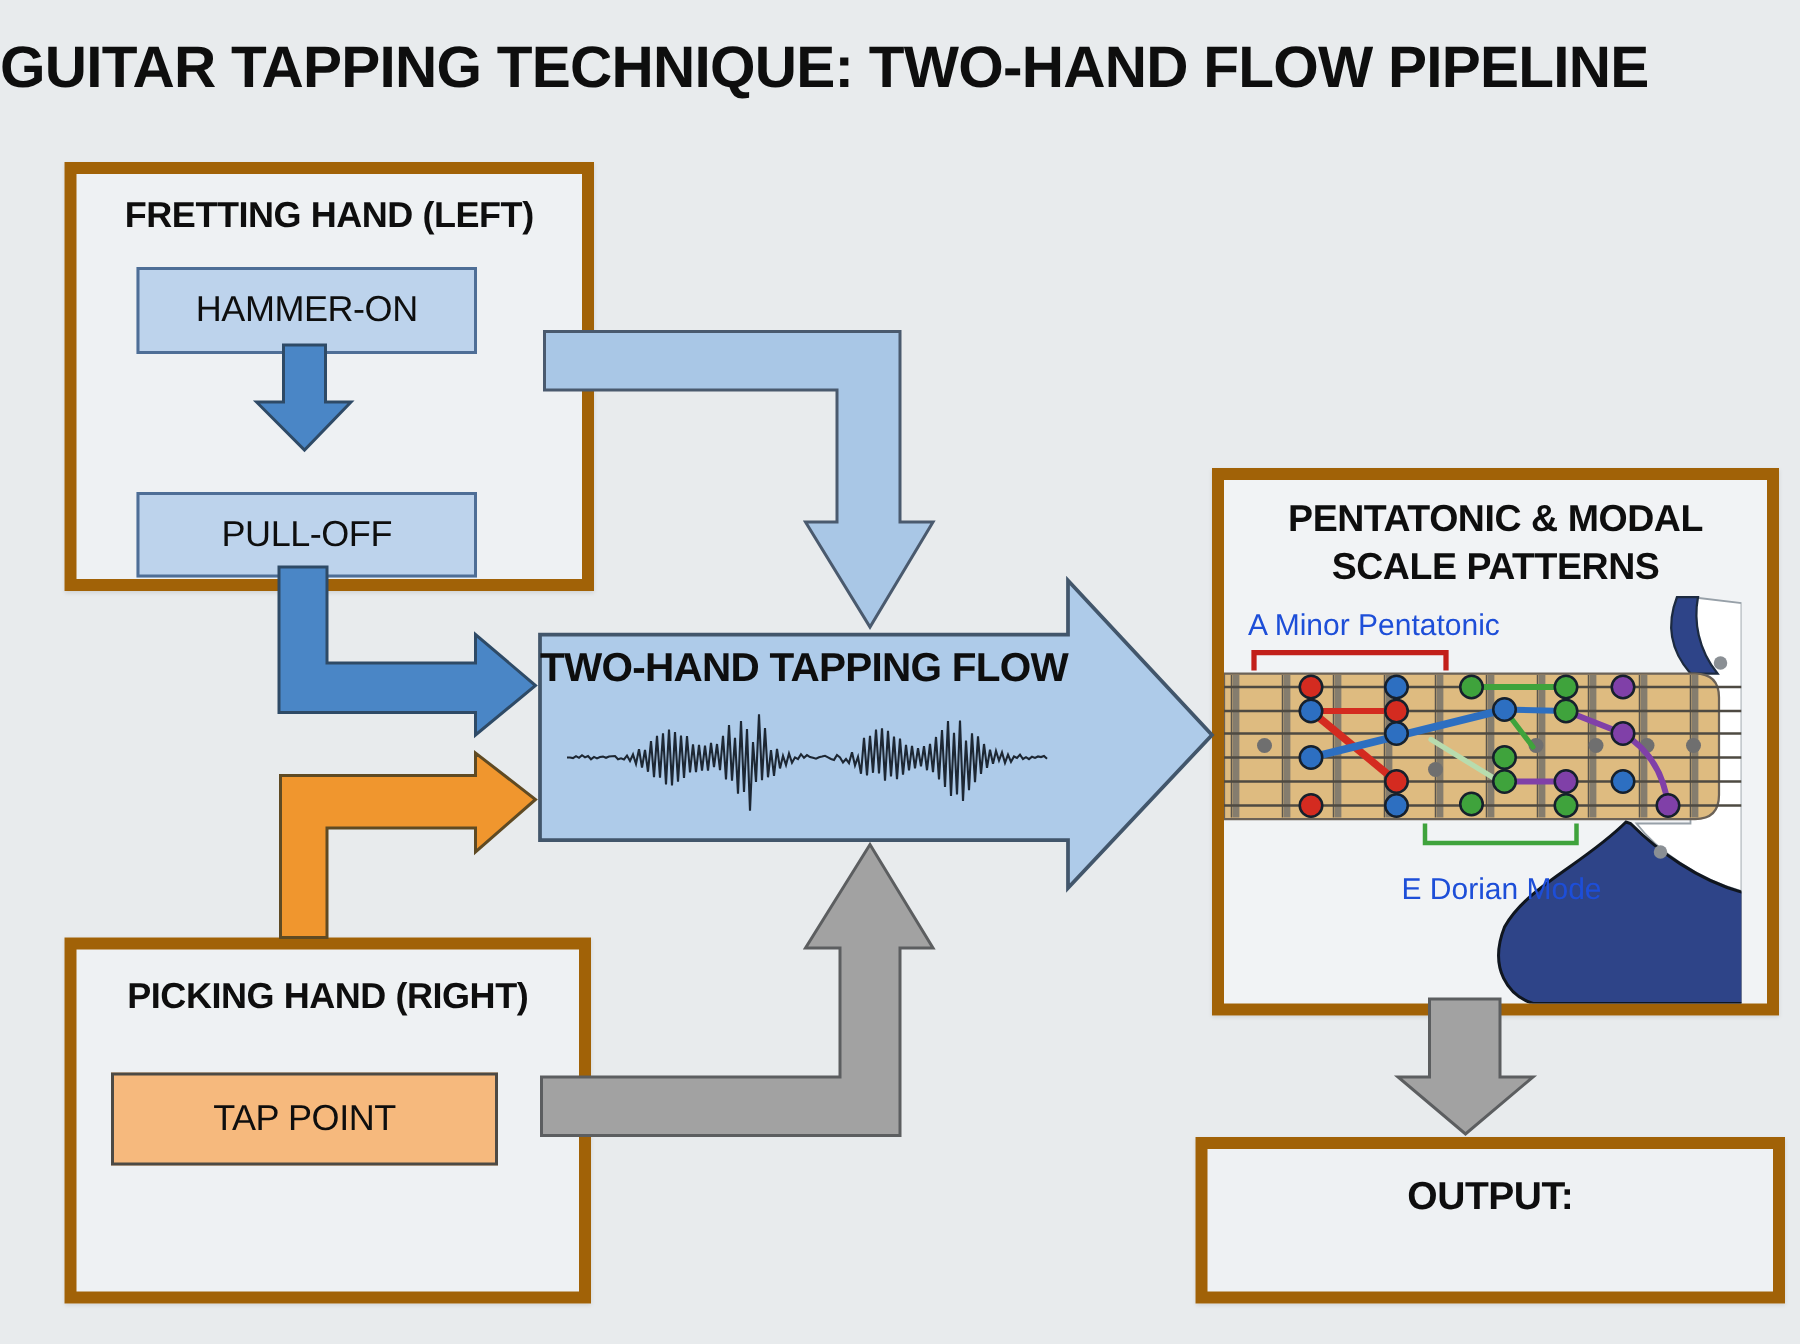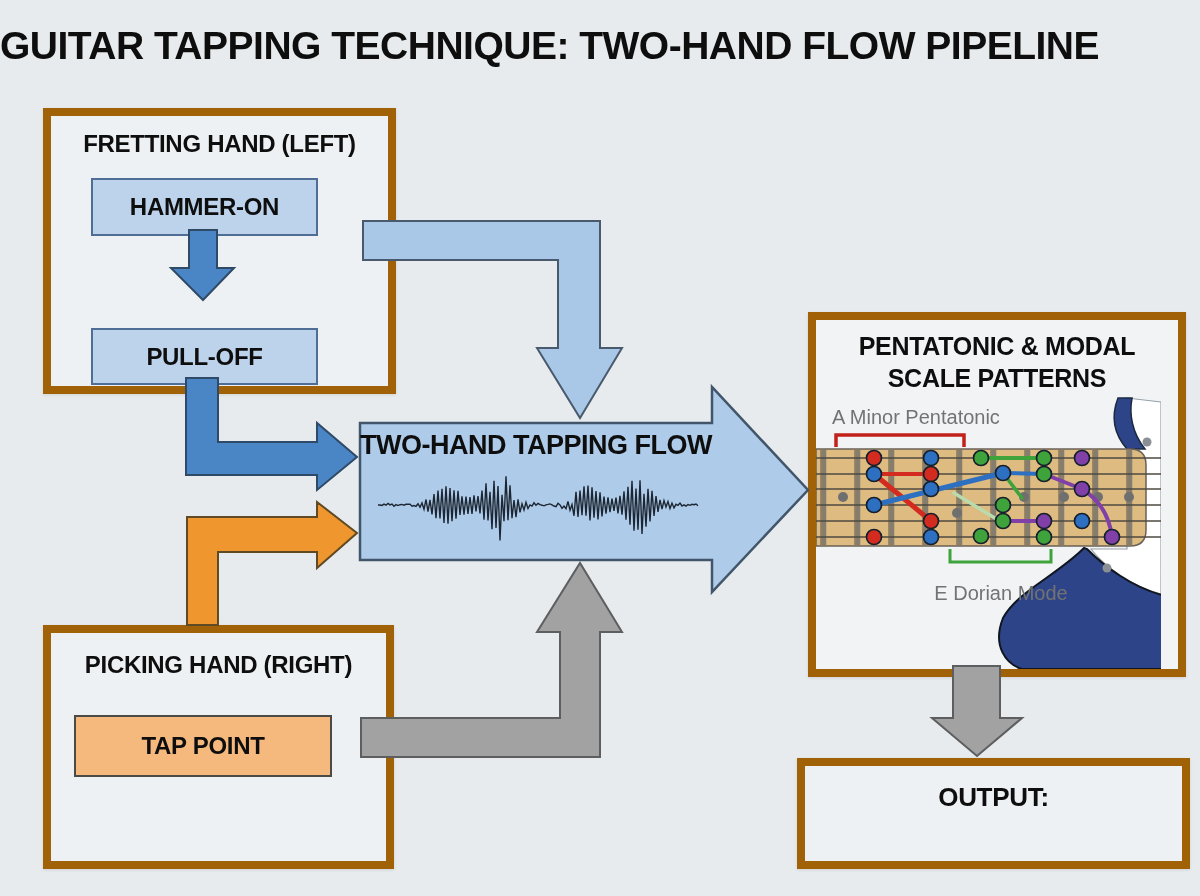--- a/index.html
+++ b/index.html
@@ -18,33 +18,33 @@
     position:absolute;background:#eef1f3;border:8px solid #a16207;z-index:1;
     box-shadow:0 1px 3px rgba(0,0,0,0.10);
     padding-left:17px;
   }
   .box-title{
     position:absolute;left:0;width:100%;text-align:center;z-index:3;
     font-size:24px;font-weight:bold;letter-spacing:-0.3px;white-space:nowrap;
   }
   .step{
     position:absolute;z-index:3;display:flex;align-items:center;justify-content:center;
-    font-size:24px;font-weight:bold;letter-spacing:-0.3px;
+    font-size:24px;font-weight:normal;letter-spacing:-0.3px;
   }
   .step-blue{background:#bdd3ec;border:2px solid #4e6e96;}
   .step-orange{background:#f6b97d;border:2px solid #4c4a45;}
   .flow-title{
     position:absolute;left:360px;top:430px;width:352px;height:36px;z-index:3;
     text-align:center;font-size:27px;font-weight:bold;letter-spacing:-0.5px;white-space:nowrap;
   }
   .scale-title{
     position:absolute;left:0;top:10px;width:100%;z-index:4;text-align:center;
     font-size:25px;font-weight:bold;line-height:32px;letter-spacing:-0.3px;
   }
-  .fret-label{position:absolute;z-index:4;font-size:20px;color:#737373;white-space:nowrap;}
+  .fret-label{position:absolute;z-index:4;font-size:20px;color:#1d4ed8;white-space:nowrap;}
   .out-line{width:100%;text-align:center;font-size:26px;font-weight:bold;letter-spacing:-0.3px;line-height:31px;}
   .output-inner{position:absolute;left:0;top:16px;width:100%;z-index:3;}
   .pent-svg{position:absolute;left:0;top:0;z-index:2;}
 </style>
 </head>
 <body>
 
 <div class="canvas">
 
   <div class="page-title">GUITAR TAPPING TECHNIQUE: TWO-HAND FLOW PIPELINE</div>

